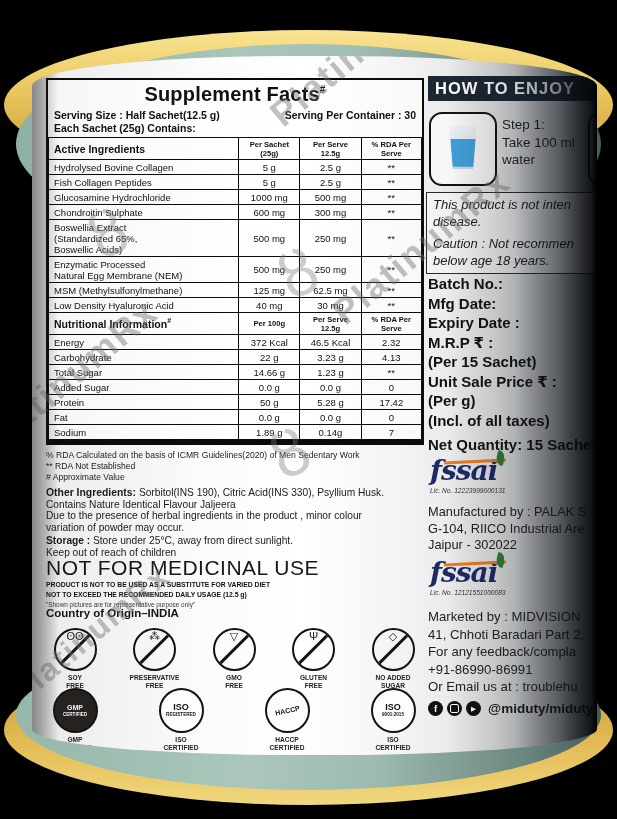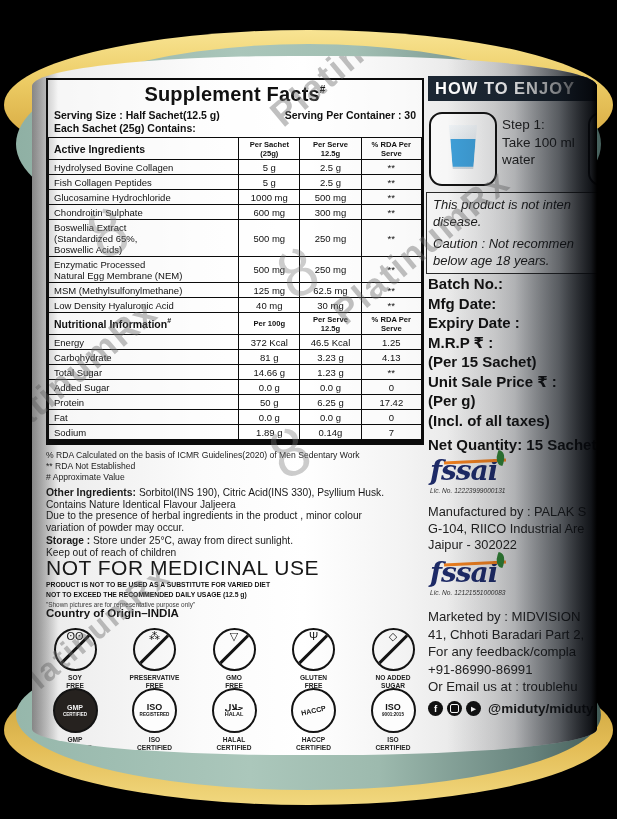--- a/index.html
+++ b/index.html
@@ -192,44 +192,44 @@
         <tr>
           <td class="hd"><span>Nutritional Information</span><sup style="font-size:7px;">#</sup></td>
           <td class="hc">Per 100g</td>
           <td class="hc">Per Serve 12.5g</td>
           <td class="hc">% RDA Per Serve</td>
         </tr>
         <tr>
           <td class="nm">Energy</td>
           <td>372 Kcal</td>
           <td>46.5 Kcal</td>
-          <td>1.25</td>
+          <td>2.32</td>
         </tr>
         <tr>
           <td class="nm">Carbohydrate</td>
-          <td>81 g</td>
+          <td>22 g</td>
           <td>3.23 g</td>
           <td>4.13</td>
         </tr>
         <tr>
           <td class="nm">Total Sugar</td>
           <td>14.66 g</td>
           <td>1.23 g</td>
           <td>**</td>
         </tr>
         <tr>
           <td class="nm">Added Sugar</td>
           <td>0.0 g</td>
           <td>0.0 g</td>
           <td>0</td>
         </tr>
         <tr>
           <td class="nm">Protein</td>
           <td>50 g</td>
-          <td>6.25 g</td>
+          <td>5.28 g</td>
           <td>17.42</td>
         </tr>
         <tr>
           <td class="nm">Fat</td>
           <td>0.0 g</td>
           <td>0.0 g</td>
           <td>0</td>
         </tr>
         <tr class="thick">
           <td class="nm">Sodium</td>
@@ -327,30 +327,20 @@
             <div>CERTIFIED</div>
           </div>
       </div>
       <div class="badge">
         <div class="ccirc">
             <span class="l1">ISO</span>
             <span class="l2">REGISTERED</span>
           </div>
         <div class="blab">
             <div>ISO</div>
-            <div>CERTIFIED</div>
-          </div>
-      </div>
-      <div class="badge">
-        <div class="ccirc">
-            <span class="l1" style="font-size:8px;">حلال</span>
-            <span class="l2" style="font-size:5.5px;">HALAL</span>
-          </div>
-        <div class="blab">
-            <div>HALAL</div>
             <div>CERTIFIED</div>
           </div>
       </div>
       <div class="badge">
         <div class="ccirc">
             <span class="l1" style="font-size:7px;transform:rotate(-12deg);">HACCP</span>
           </div>
         <div class="blab">
             <div>HACCP</div>
             <div>CERTIFIED</div>

